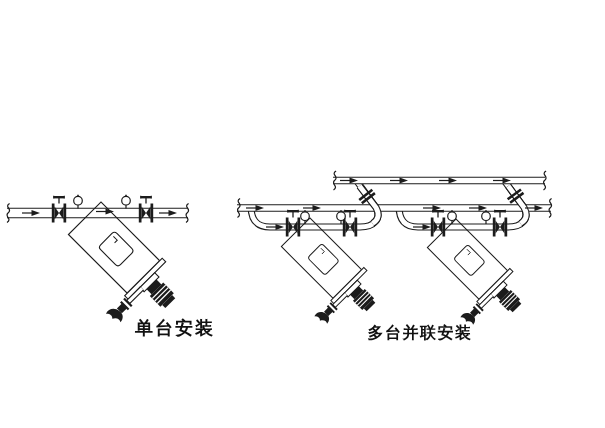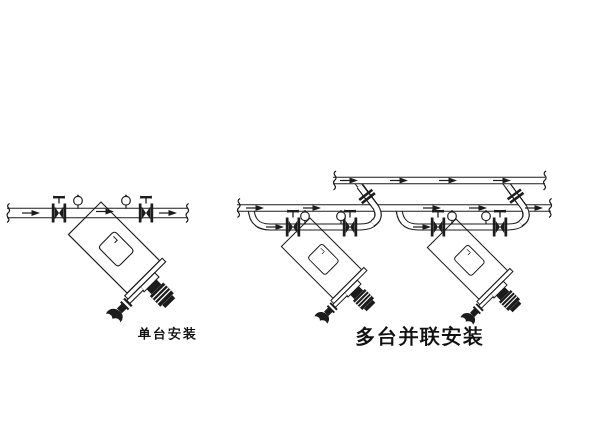--- a/index.html
+++ b/index.html
@@ -3,22 +3,22 @@
 <meta charset="utf-8">
 <style>
   html,body{margin:0;padding:0;background:#fff;}
   .canvas{position:relative;width:605px;height:428px;background:#fff;overflow:hidden;
           font-family:"DejaVu Sans","Liberation Sans",sans-serif;}
   svg{position:absolute;left:0;top:0;}
   .po{stroke:currentColor;fill:none;}
   .pi{stroke:#ffffff;fill:none;}
   .caption{position:absolute;color:#111;font-weight:bold;text-align:center;
            font-family:"DejaVu Sans","Liberation Sans",sans-serif;}
-  .caption.single{left:118px;top:316px;width:100px;font-size:13px;letter-spacing:2px;margin-top:9px;}
-  .caption.parallel{left:352px;top:323px;width:136px;font-size:20px;letter-spacing:1.5px;}
+  .caption.single{left:125px;top:316px;width:100px;font-size:18px;letter-spacing:2px;}
+  .caption.parallel{left:352px;top:323px;width:136px;font-size:16px;letter-spacing:1.5px;}
 </style>
 </head>
 <body>
 
 <div class="canvas">
 <svg width="605" height="428" viewBox="0 0 605 428" style="color:#1c1c1c">
   <defs>
 
     <g id="valve" fill="currentColor" stroke="none">
       <rect x="-7.2" y="-9.5" width="2.7" height="19"></rect>

